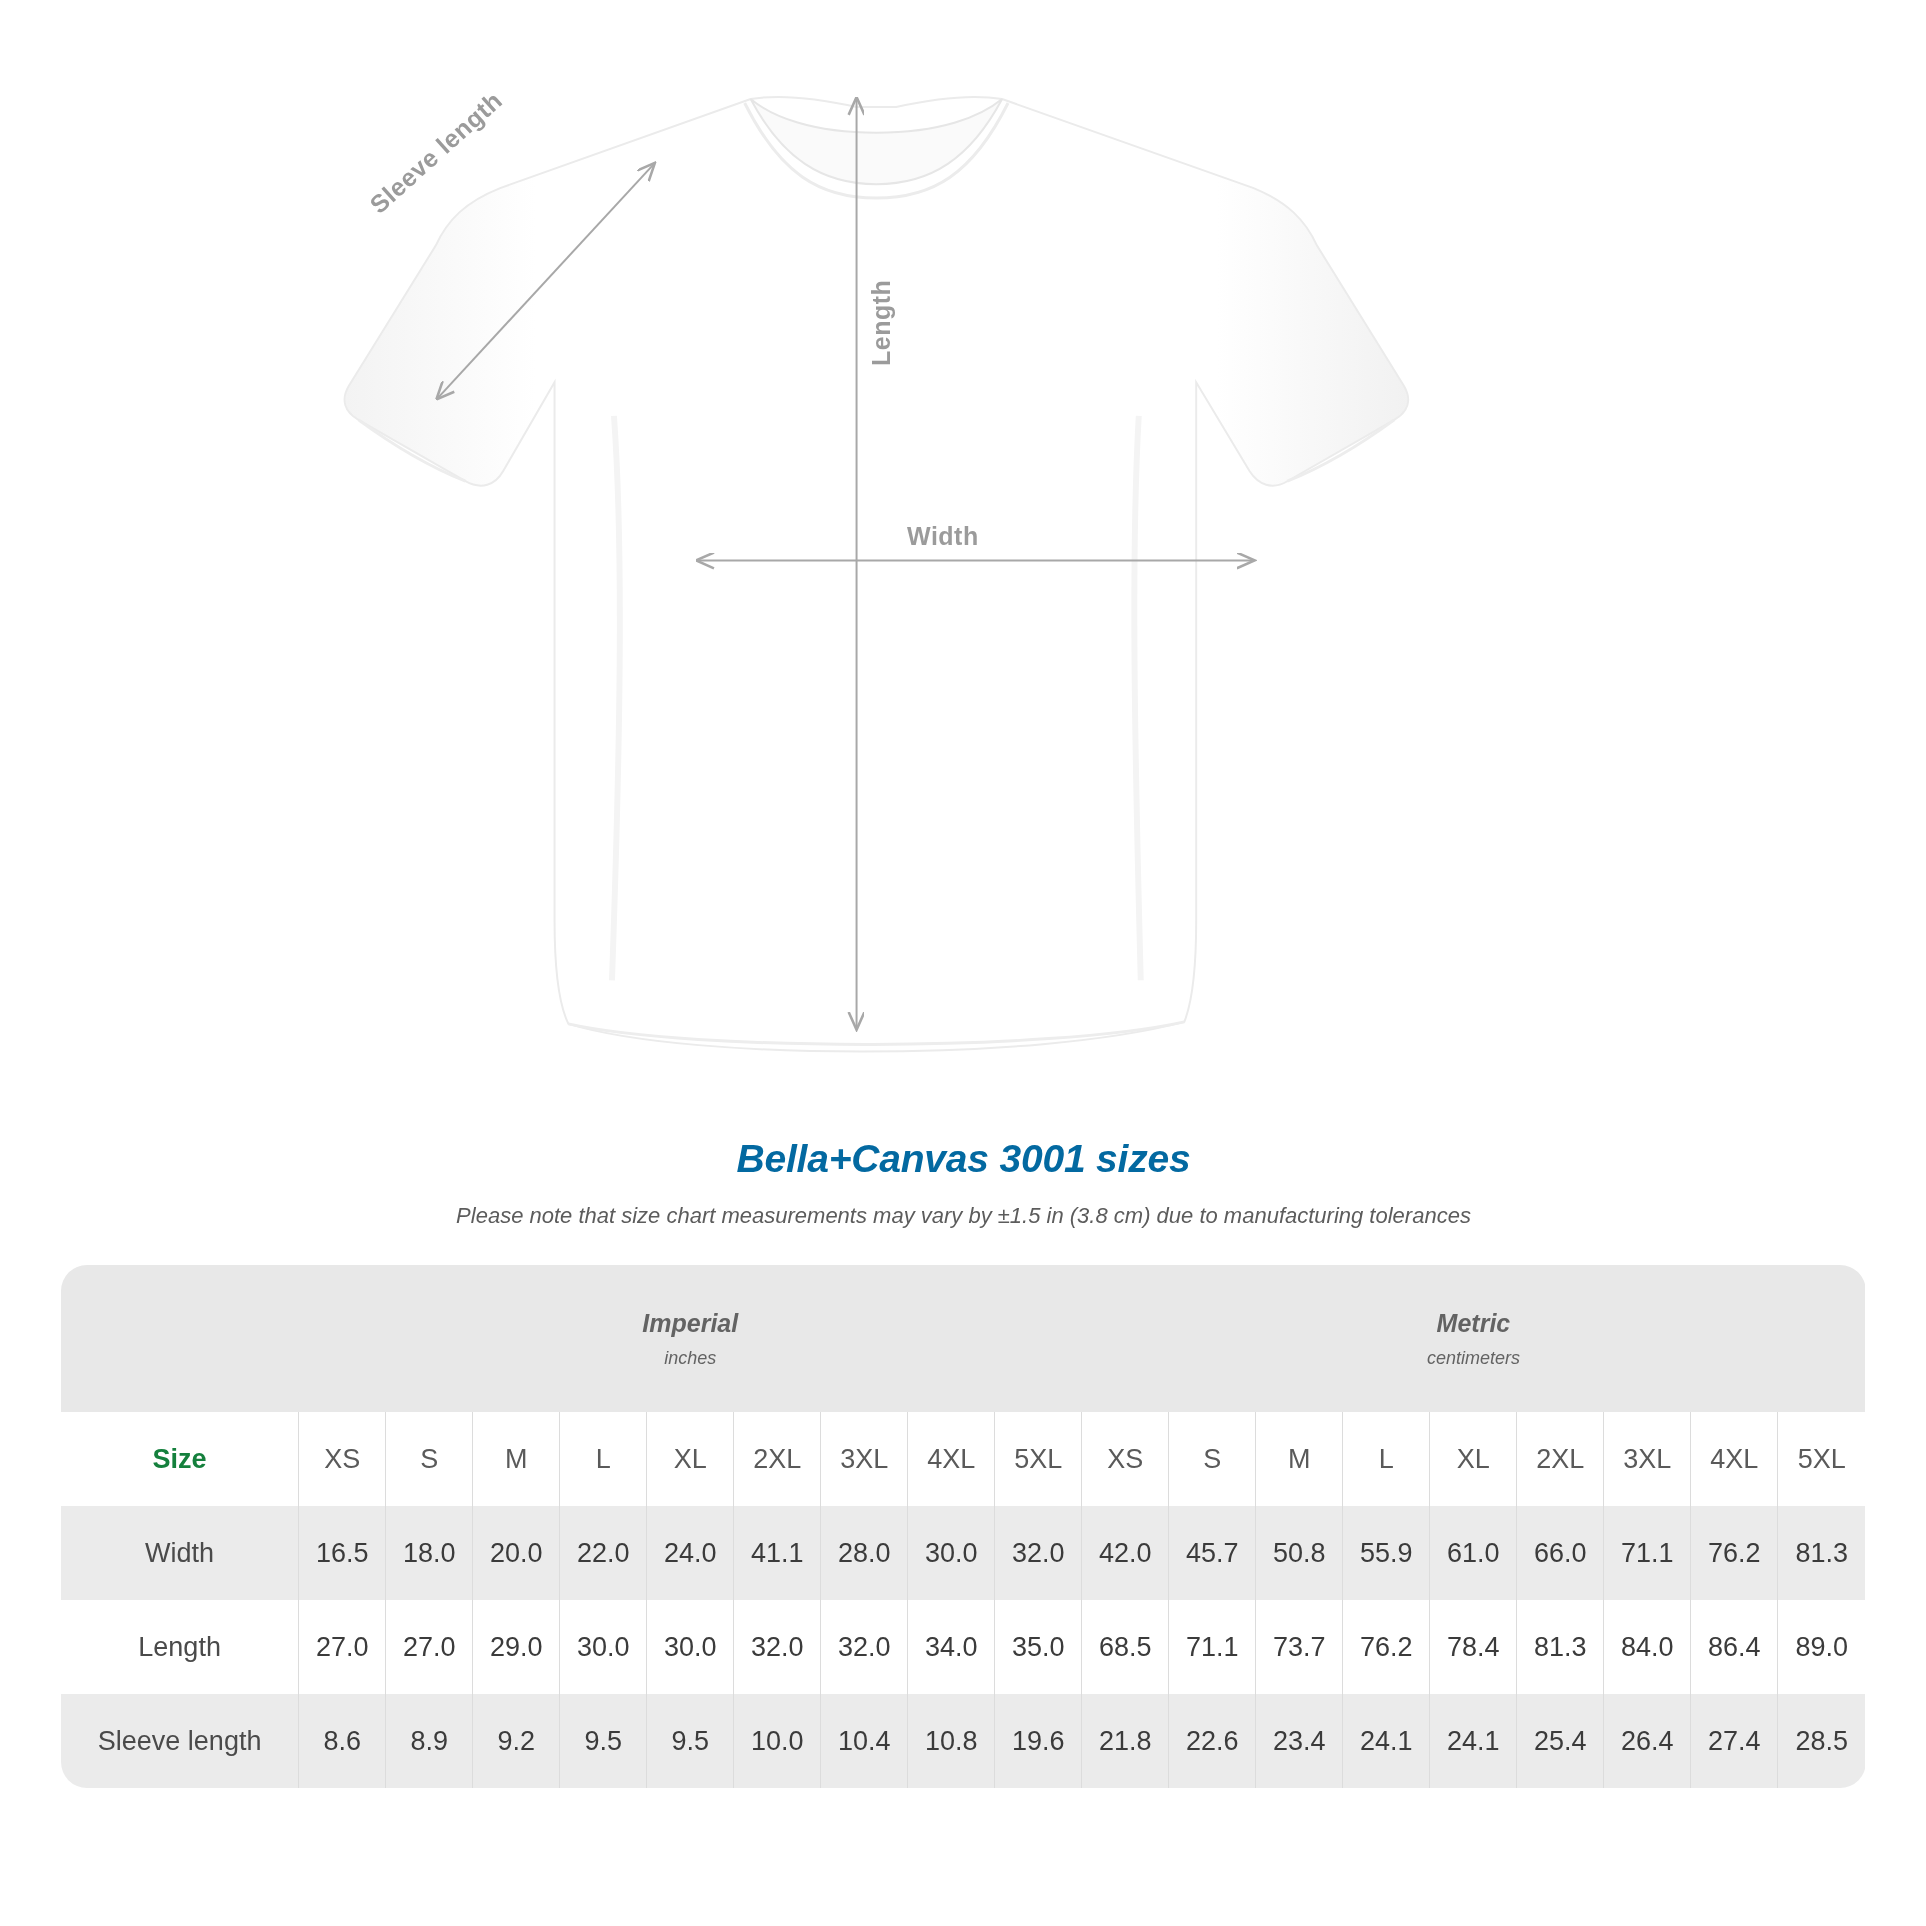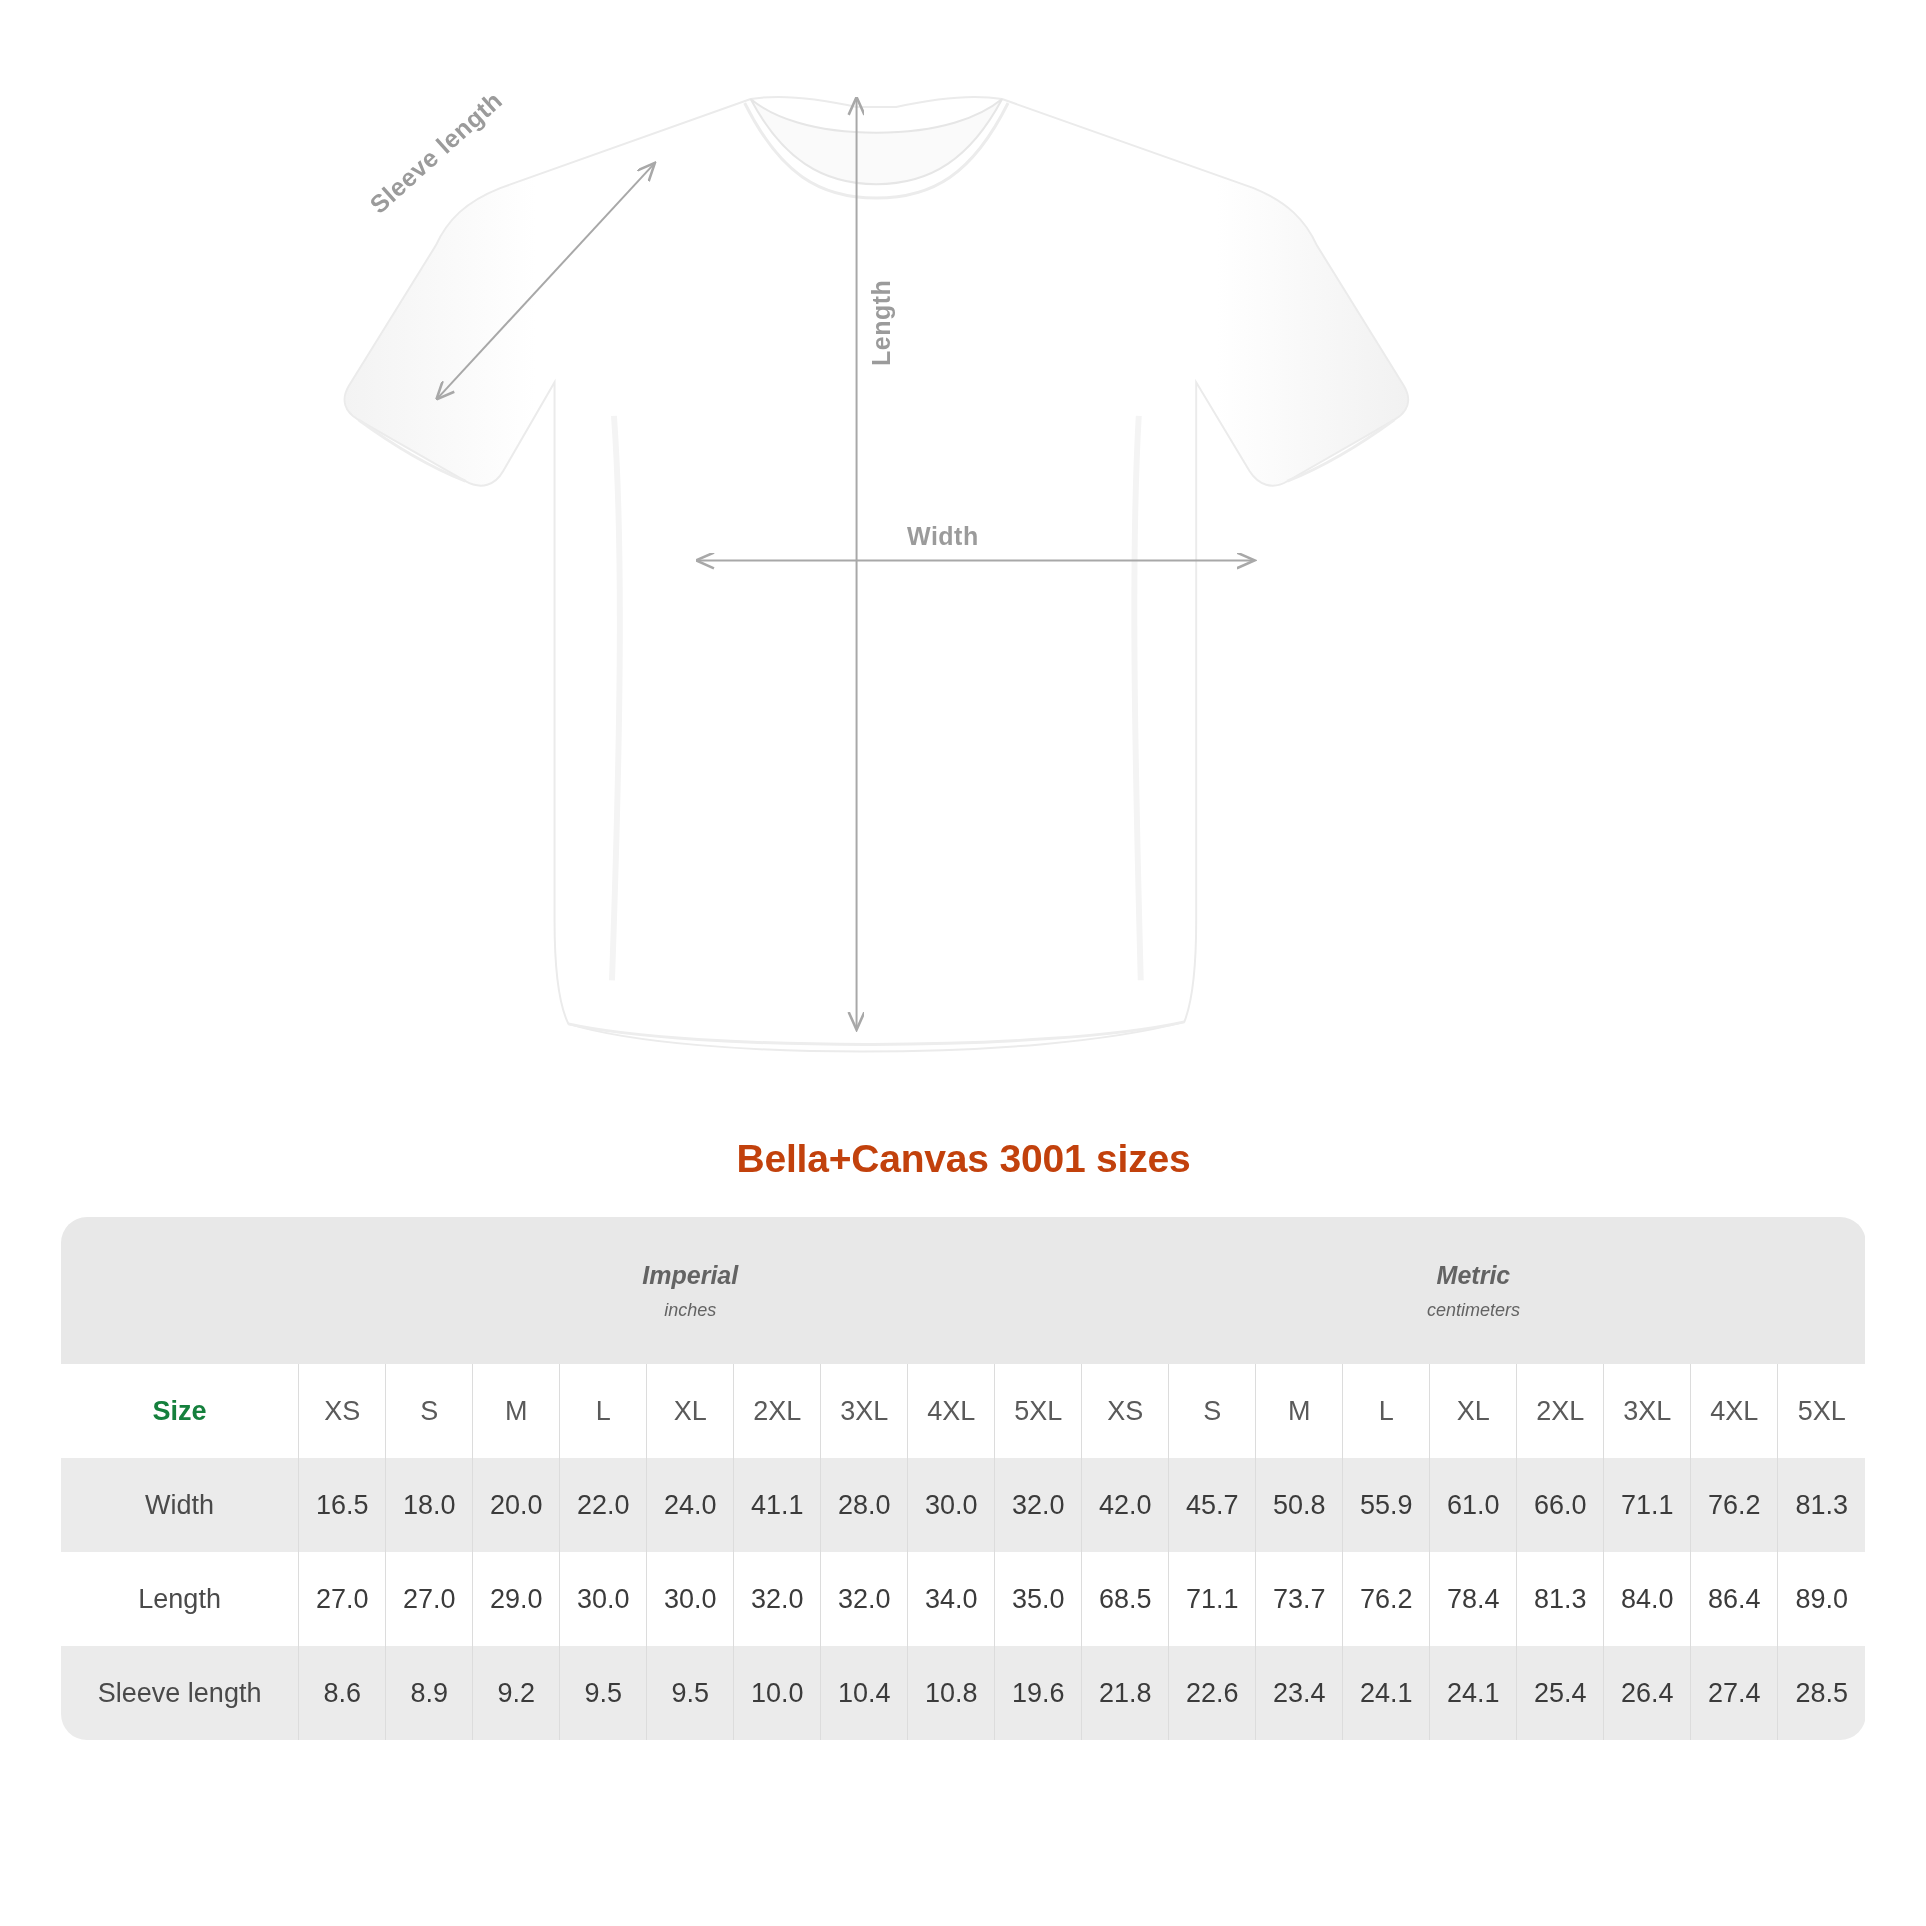--- a/index.html
+++ b/index.html
@@ -58,22 +58,23 @@
   }
 
   
   .title-block {
     text-align: center;
     margin-top: 28px;
   }
   .chart-title {
     font-size: 39px;
     font-weight: bold;
-    color: #c2410c;
+    color: #0369a1;
     letter-spacing: -0.2px;
+    font-style: italic;
   }
   .chart-note {
     font-size: 22px;
     font-style: italic;
     color: #5c5c5c;
     margin-top: 22px;
   }
 
   
   .table-wrap {
@@ -214,20 +215,21 @@
       </g>
     </svg>
 
     <div class="dim-label sleeve">Sleeve length</div>
     <div class="dim-label length">Length</div>
     <div class="dim-label width">Width</div>
   </div>
 
   <div class="title-block">
     <div class="chart-title">Bella+Canvas 3001 sizes</div>
+    <div class="chart-note">Please note that size chart measurements may vary by ±1.5 in (3.8 cm) due to manufacturing tolerances</div>
   </div>
 
   <div class="table-wrap">
     <table class="size-table">
       <colgroup>
         <col class="first-col">
         <col class="val-col">
           <col class="val-col">
           <col class="val-col">
           <col class="val-col">

